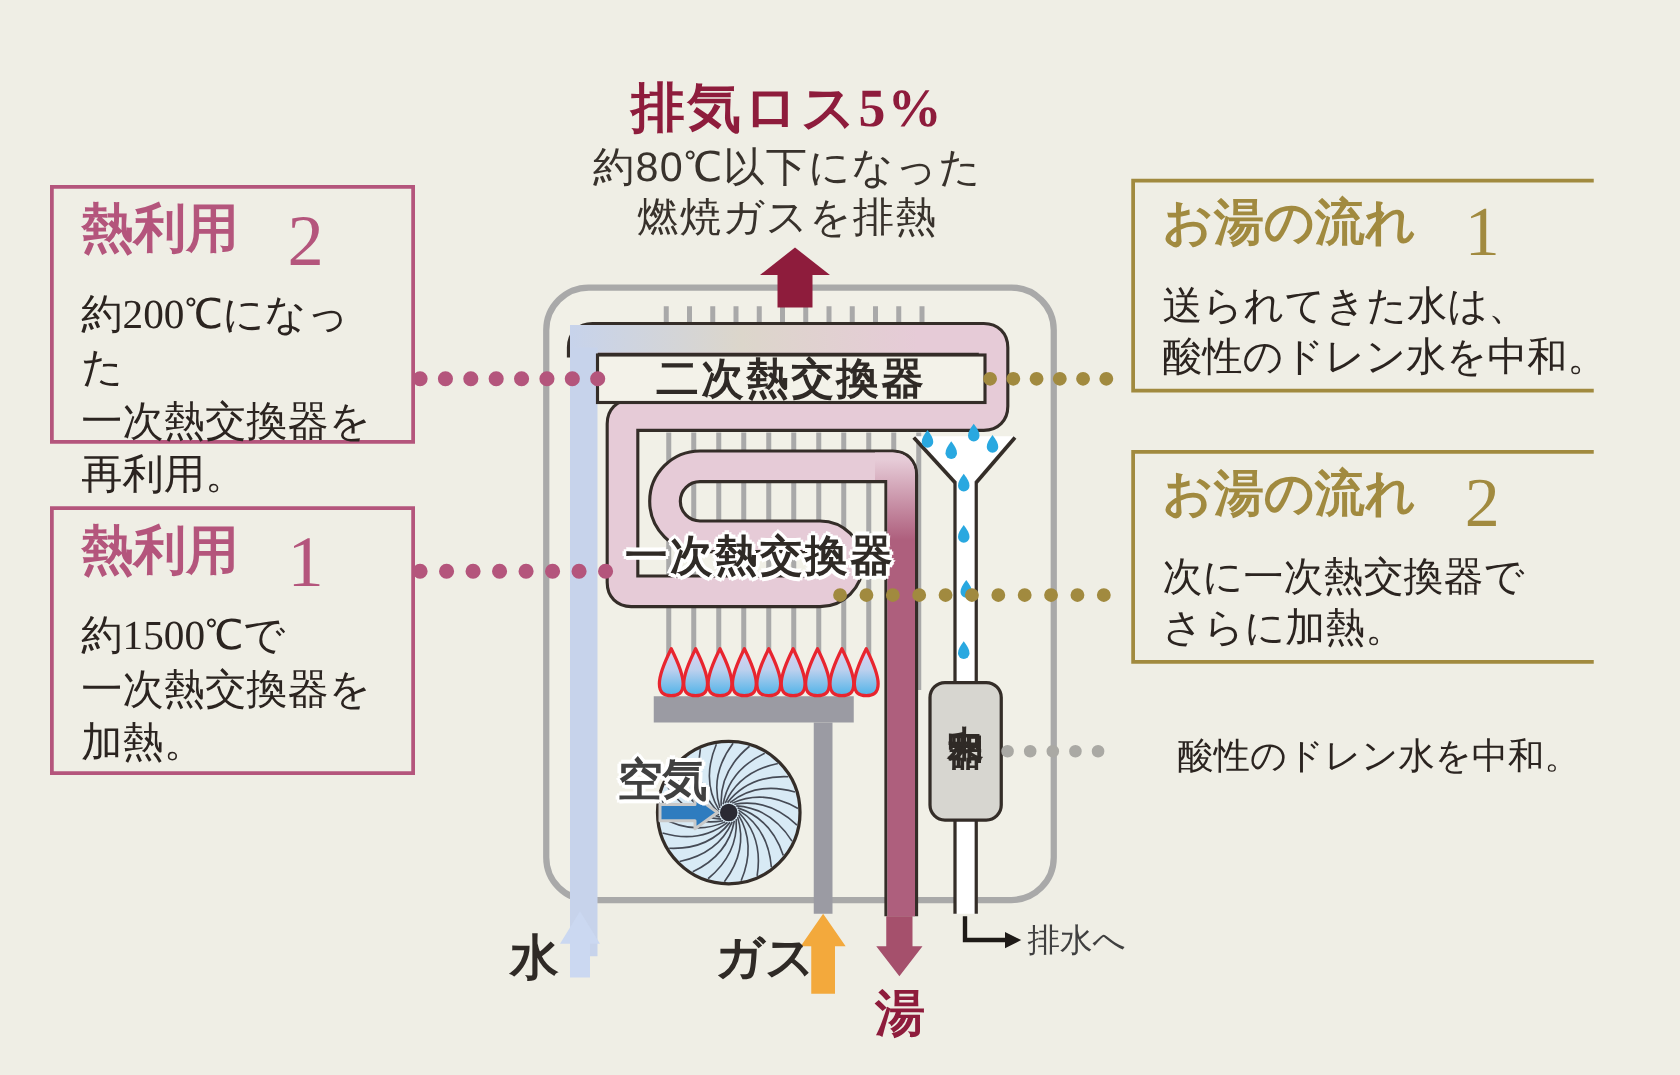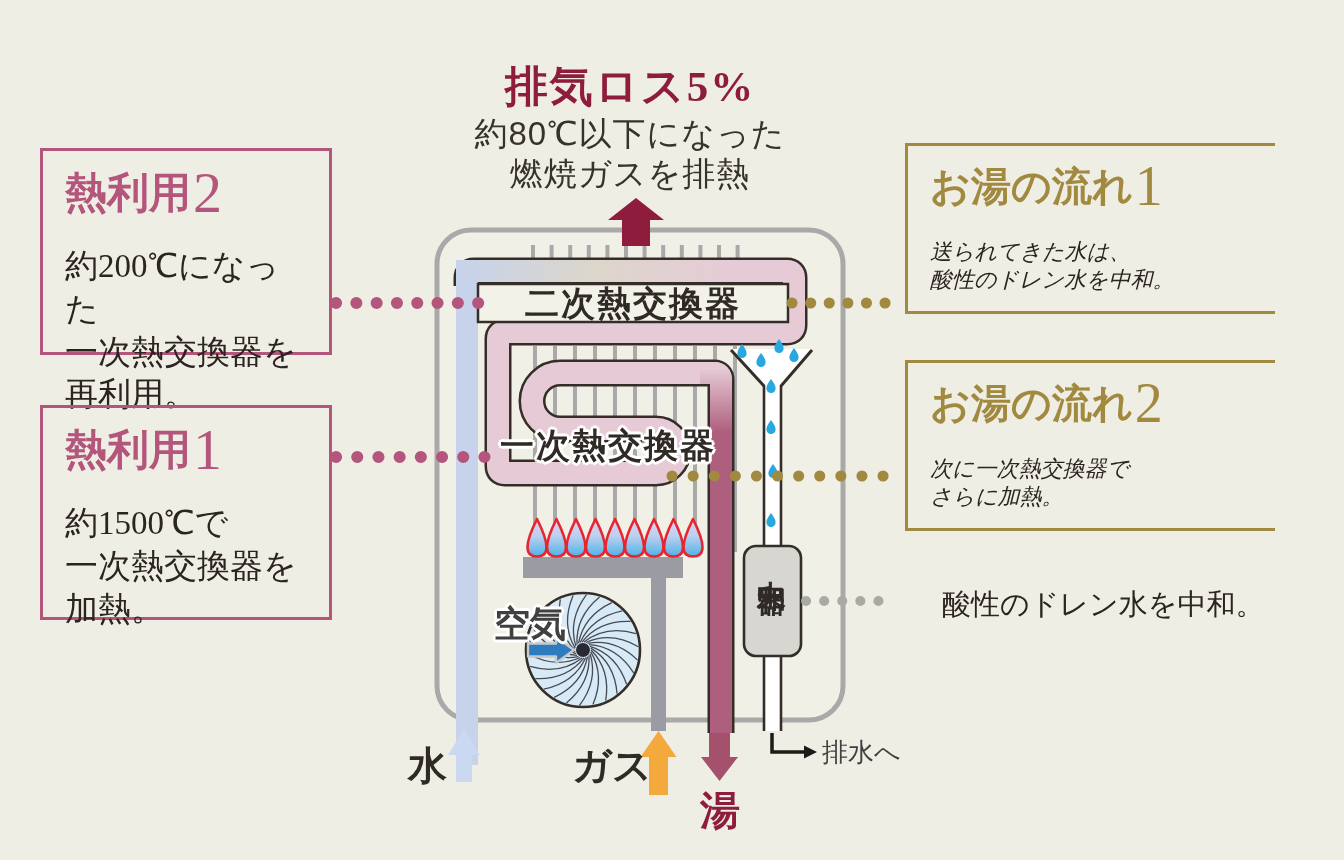--- a/index.html
+++ b/index.html
@@ -14,27 +14,27 @@
         -3px 0 0 #fff,3px 0 0 #fff,0 -3px 0 #fff,0 3px 0 #fff;}
 
   .main-title{left:380px;top:58px;width:500px;font-size:43px;font-weight:700;
       color:var(--maroon);letter-spacing:2px;}
   .sub-line{left:380px;width:500px;font-family:"Liberation Sans",sans-serif;
       font-size:33px;font-weight:500;color:#38322c;letter-spacing:1px;}
 
   .callout{box-sizing:border-box;padding:10px 18px 0 22px;background:transparent;}
   .co-rose{border:3px solid var(--rose);}
   .co-gold{border:3px solid var(--gold);}
-  .co-head{display:flex;align-items:center;font-weight:700;line-height:1.1;}
+  .co-head{display:flex;align-items:flex-start;font-weight:700;line-height:1.1;gap:37px;}
   .co-rose .co-head{color:var(--rose);font-size:42px;}
   .co-gold .co-head{color:var(--gold);font-size:40px;}
   .co-num{font-size:58px;font-weight:400;margin-left:2px;}
   .co-gold .co-num{font-size:56px;}
-  .co-body{margin-top:20px;font-size:33px;line-height:1.3;color:#2b2420;}
-  .co-gold .co-body{font-size:22px;line-height:1.28;font-style:italic;}
+  .co-body{margin-top:6px;font-size:33px;line-height:1.3;color:#2b2420;}
+  .co-gold .co-body{font-size:32px;line-height:1.28;}
 
   .hx-label{font-family:Liberation Sans, sans-serif;font-weight:700;font-size:34px;
       color:#2f2a26;letter-spacing:2px;}
   .air-label{font-family:"Liberation Sans",sans-serif;font-weight:700;font-size:36px;
       color:#404040;}
   .neutralizer-label{font-family:"Liberation Sans",sans-serif;font-weight:700;font-size:29px;
       color:#2f2a26;writing-mode:vertical-rl;line-height:1;letter-spacing:4px;}
   .note-label{font-size:29px;color:#2b2420;}
   .flow-label{font-size:39px;font-weight:600;color:#2f2a26;}
   .hot-label{font-size:40px;font-weight:700;color:var(--maroon);}

